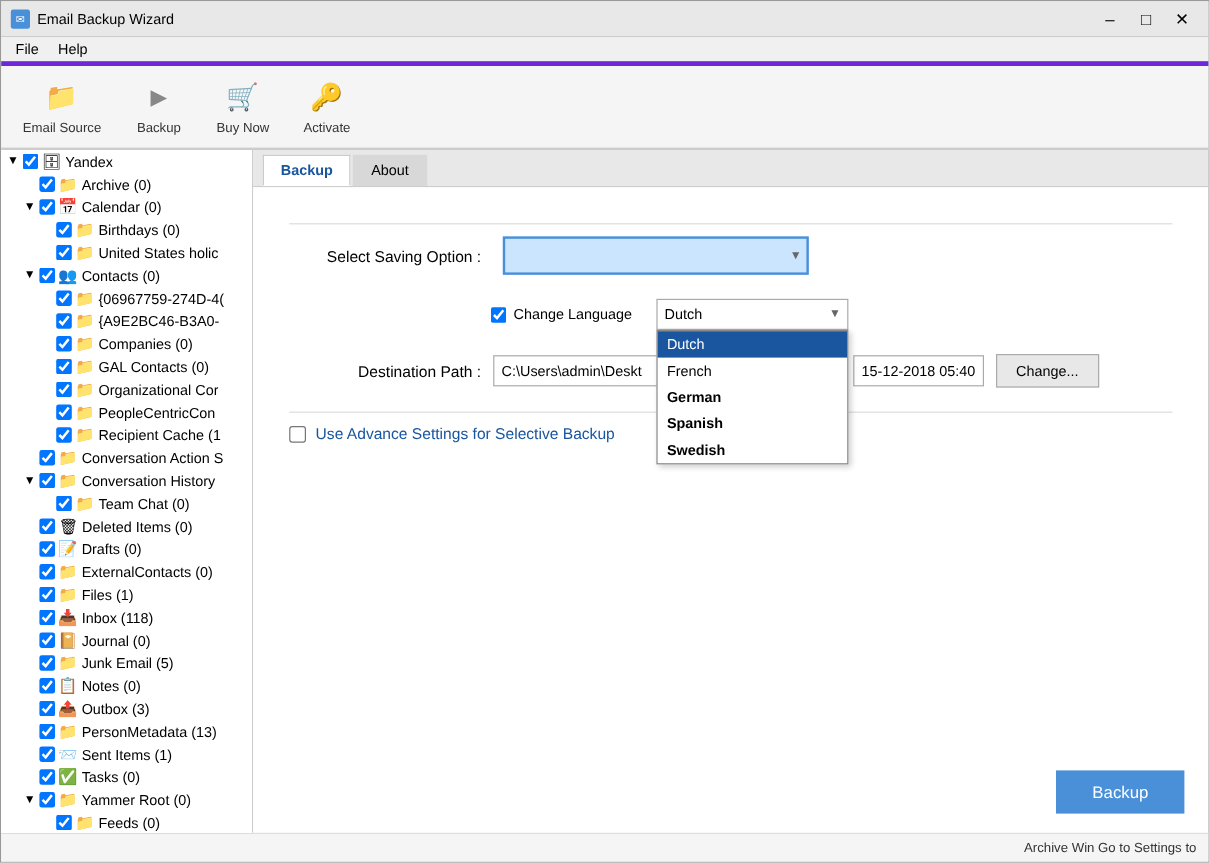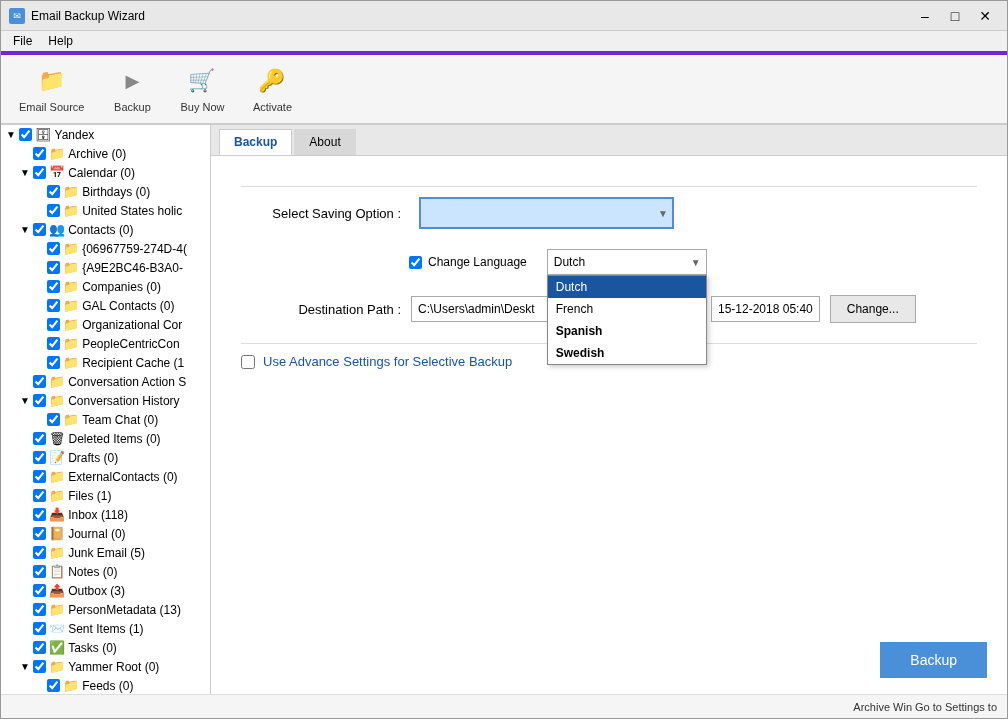--- a/index.html
+++ b/index.html
@@ -339,20 +339,21 @@
                 <option>French</option>
                 <option>German</option>
                 <option>Spanish</option>
                 <option>Swedish</option>
               </select>
             </div>
             
             <div class="dropdown-open">
               <div class="dropdown-option selected">Dutch</div>
               <div class="dropdown-option">French</div>
+              <div class="dropdown-option" style="font-weight: bold;">German</div>
               <div class="dropdown-option" style="font-weight: bold;">Spanish</div>
               <div class="dropdown-option" style="font-weight: bold;">Swedish</div>
             </div>
           </div>
         </div>
 
         <div class="dest-row">
           <span class="form-label">Destination Path :</span>
           <input class="dest-input" type="text" value="C:\Users\admin\Deskt" style="">
           <span class="date-label">15-12-2018 05:40</span>

